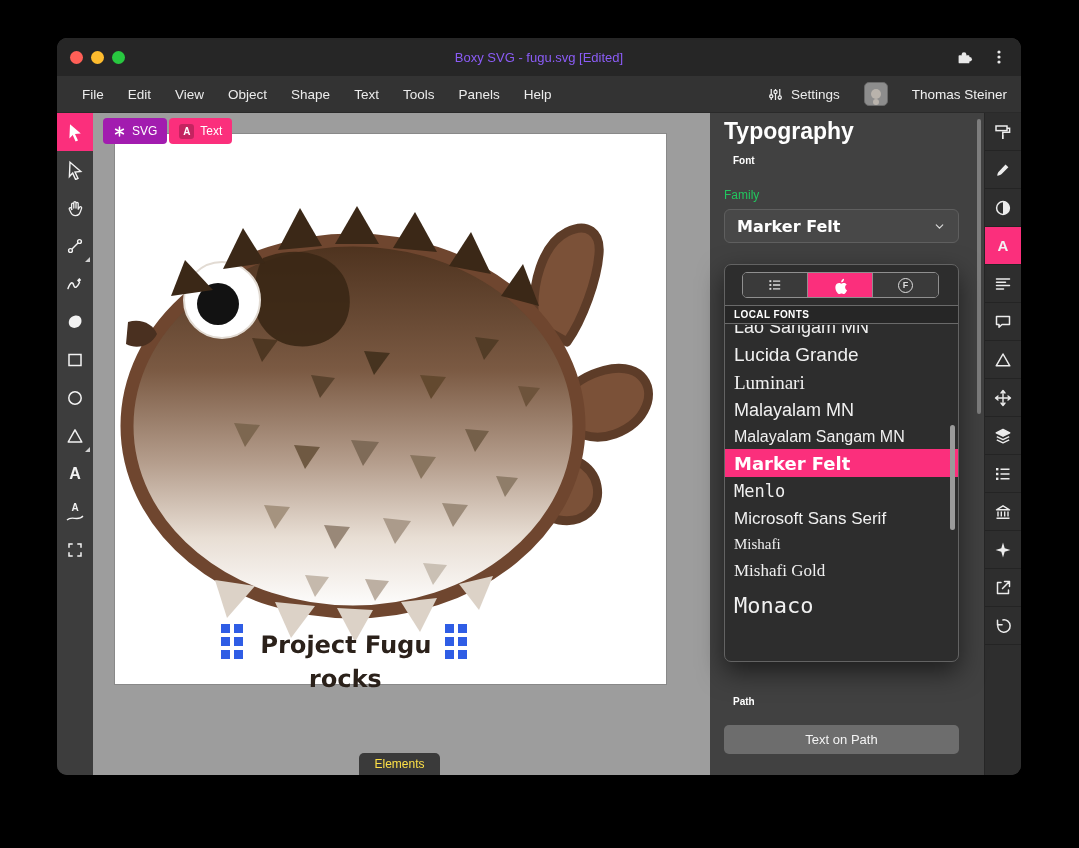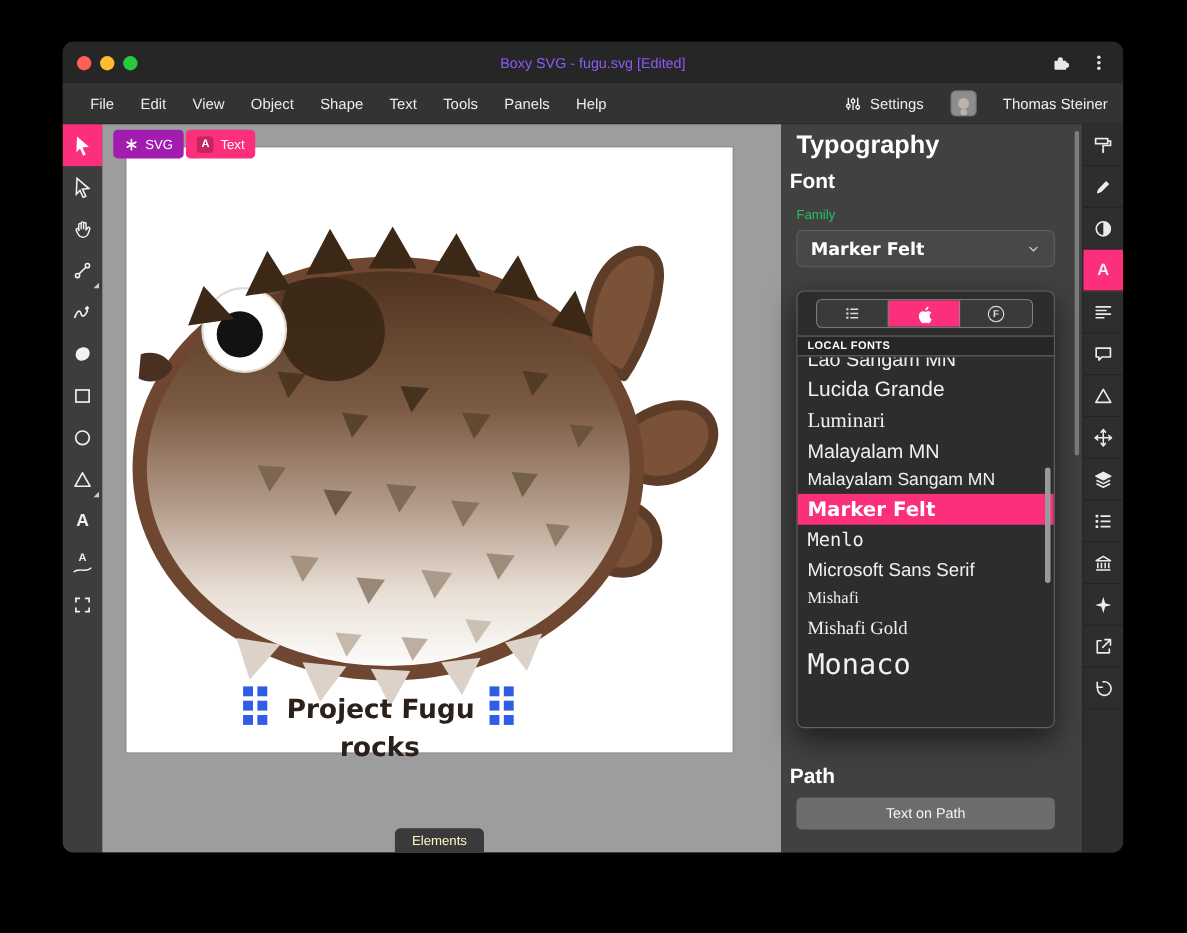--- a/index.html
+++ b/index.html
@@ -50,36 +50,36 @@
   .tool-letter{font-weight:bold;font-size:16px;color:#f2f2f2;line-height:1;}
   .tool-letter.small{font-size:10px;}
   
   .canvas-area{position:absolute;left:36px;right:311px;top:0;bottom:0;background:#9d9d9d;overflow:hidden;}
   .artboard{position:absolute;left:22px;top:21px;width:551px;height:550px;background:#fff;box-shadow:0 0 0 1px rgba(0,0,0,.12);}
   .chips{position:absolute;left:10px;top:5px;display:flex;gap:2px;z-index:3;}
   .chip{height:26px;border-radius:4px;display:flex;align-items:center;gap:6px;padding:0 10px;font-size:12px;color:#fff;}
   .chip-svg{background:#a21caf;}
   .chip-text{background:var(--accent);}
   .chip-a{width:15px;height:15px;border-radius:3px;background:rgba(0,0,0,.22);display:flex;align-items:center;justify-content:center;font-size:10px;font-weight:bold;}
-  .elements-tab{position:absolute;left:266px;bottom:0;width:81px;height:22px;background:#3a3a3a;color:#fef9c3;
+  .elements-tab{position:absolute;left:266px;bottom:0;width:81px;height:22px;background:#3a3a3a;color:#fde047;
     font-size:12px;display:flex;align-items:center;justify-content:center;border-radius:5px 5px 0 0;}
   .canvas-text{
     position:absolute;left:118px;top:494px;width:226px;height:34px;text-align:center;
     font-family:"DejaVu Sans",sans-serif;font-weight:bold;font-size:24px;color:#2b211a;
     letter-spacing:0;line-height:34px;transform:skewX(-1deg);
   }
   .hgrid{position:absolute;display:grid;grid-template-columns:9px 9px;grid-auto-rows:9px;gap:4px;}
   .hgrid.left{left:106px;top:490px;}
   .hgrid.right{left:330px;top:490px;}
   .handle{width:9px;height:9px;background:var(--sel-blue);}
   
   .right-panel{position:absolute;right:37px;top:0;bottom:0;width:274px;background:var(--panel-bg);color:#fff;}
   .panel-scrollbar{position:absolute;right:3px;top:6px;width:4px;height:295px;background:#7d7d7d;border-radius:2px;}
   .typ-title{position:absolute;left:14px;top:5px;font-size:23px;font-weight:bold;}
-  .sec-heading{position:absolute;left:8px;font-size:19px;font-weight:bold;}
+  .sec-heading{position:absolute;left:23px;font-size:10px;font-weight:bold;}
   .font-heading{top:42px;}
   .path-heading{top:583px;}
   .family-label{position:absolute;left:14px;top:75px;font-size:12px;color:#22c55e;}
   .family-select{
     position:absolute;left:14px;top:96px;width:235px;height:34px;background:#484848;border:1px solid #5f5f5f;
     border-radius:6px;display:flex;align-items:center;justify-content:space-between;padding:0 12px;font-size:16px;
   }
   .f-marker{font-family:"DejaVu Sans",sans-serif;font-weight:bold;}
   .f-sans{font-family:"Liberation Sans",sans-serif;}
   .f-serif{font-family:"Liberation Serif",serif;}
@@ -409,21 +409,21 @@
             </div>
           <div class="fitem f-sans" style="height:27px;font-size:17px;">
               <span>Microsoft Sans Serif</span>
             </div>
           <div class="fitem f-serif" style="height:25px;font-size:15px;">
               <span>Mishafi</span>
             </div>
           <div class="fitem f-serif" style="height:28px;font-size:17px;text-align:right;">
               <span>Mishafi Gold</span>
             </div>
-          <div class="fitem f-mono" style="height:40px;font-size:26px;">
+          <div class="fitem f-mono" style="height:40px;font-size:22px;">
               <span>Monaco</span>
             </div>
         </div>
         <div class="popup-scrollbar"></div>
 
       </div>
 
       <div class="sec-heading path-heading">Path</div>
       <div class="btn-gray">Text on Path</div>
     </div>

